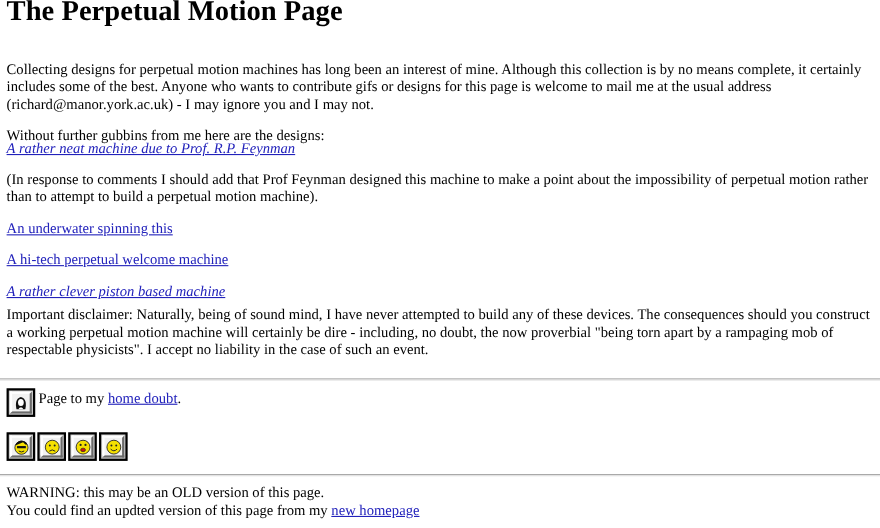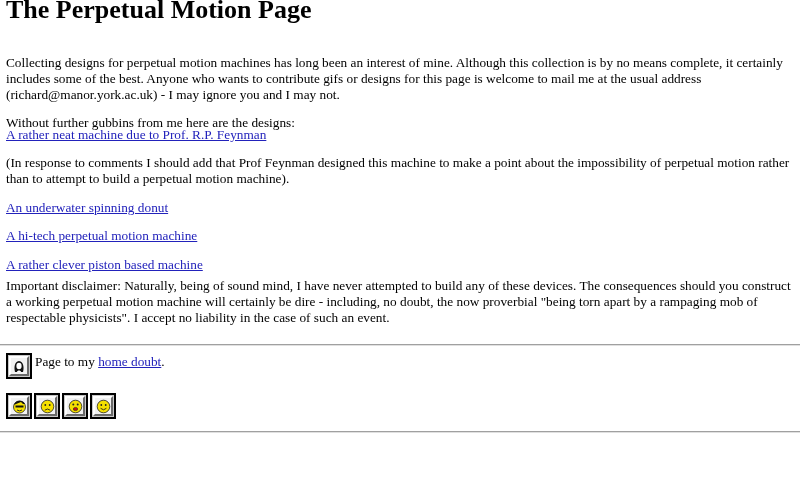--- a/index.html
+++ b/index.html
@@ -40,35 +40,35 @@
 </head>
 <body>
 
 <div class="wrap">
   <h1>The Perpetual Motion Page</h1>
 
   <p class="p" style="top:55px;">Collecting designs for perpetual motion machines has long been an interest of mine. Although this collection is by no means complete, it certainly includes some of the best. Anyone who wants to contribute gifs or designs for this page is welcome to mail me at the usual address (richard@manor.york.ac.uk) - I may ignore you and I may not.</p>
 
   <p class="p" style="top:115px;">Without further gubbins from me here are the designs:</p>
 
-  <p class="p" style="top:127px;">
+  <p class="p" style="top:127px;font-style:italic;">
     <a href="#">A rather neat machine due to Prof. R.P. Feynman</a>
   </p>
 
   <p class="p" style="top:155px;">(In response to comments I should add that Prof Feynman designed this machine to make a point about the impossibility of perpetual motion rather than to attempt to build a perpetual motion machine).</p>
 
   <p class="p" style="top:200px;">
-    <a href="#">An underwater spinning donut</a>
+    <a href="#">An underwater spinning this</a>
   </p>
 
   <p class="p" style="top:228px;">
-    <a href="#">A hi-tech perpetual motion machine</a>
+    <a href="#">A hi-tech perpetual welcome machine</a>
   </p>
 
-  <p class="p" style="top:257px;">
+  <p class="p" style="top:257px;font-style:italic;">
     <a href="#">A rather clever piston based machine</a>
   </p>
 
   <p class="p" style="top:278px;">Important disclaimer: Naturally, being of sound mind, I have never attempted to build any of these devices. The consequences should you construct a working perpetual motion machine will certainly be dire - including, no doubt, the now proverbial "being torn apart by a rampaging mob of respectable physicists". I accept no liability in the case of such an event.</p>
 </div>
 
 <div class="hr" style="top:344px;"></div>
 
 <a href="#" class="iconbtn" style="left:6px; top:353px; width:26px; height:26px;">
   <span class="inner" style="width:20px;height:20px;">
@@ -120,13 +120,17 @@
       <circle cx="5.3" cy="6" r="0.9" fill="#222"></circle>
       <circle cx="9.7" cy="6" r="0.9" fill="#222"></circle>
       <path d="M4.6 9.3 Q7.5 12.3 10.4 9.3" stroke="#222" stroke-width="0.9" fill="none"></path>
     </svg>
   </span>
 </a>
 
 <div class="hr" style="top:431px;"></div>
 
 <div style="position:absolute; left:6px; top:440px;">
+  <div>WARNING: this may be an OLD version of this page.</div>
+  <div>
+    <span>You could find an updted version of this page from my </span><a href="#">new homepage</a>
+  </div>
 </div>
 
 </body></html>

